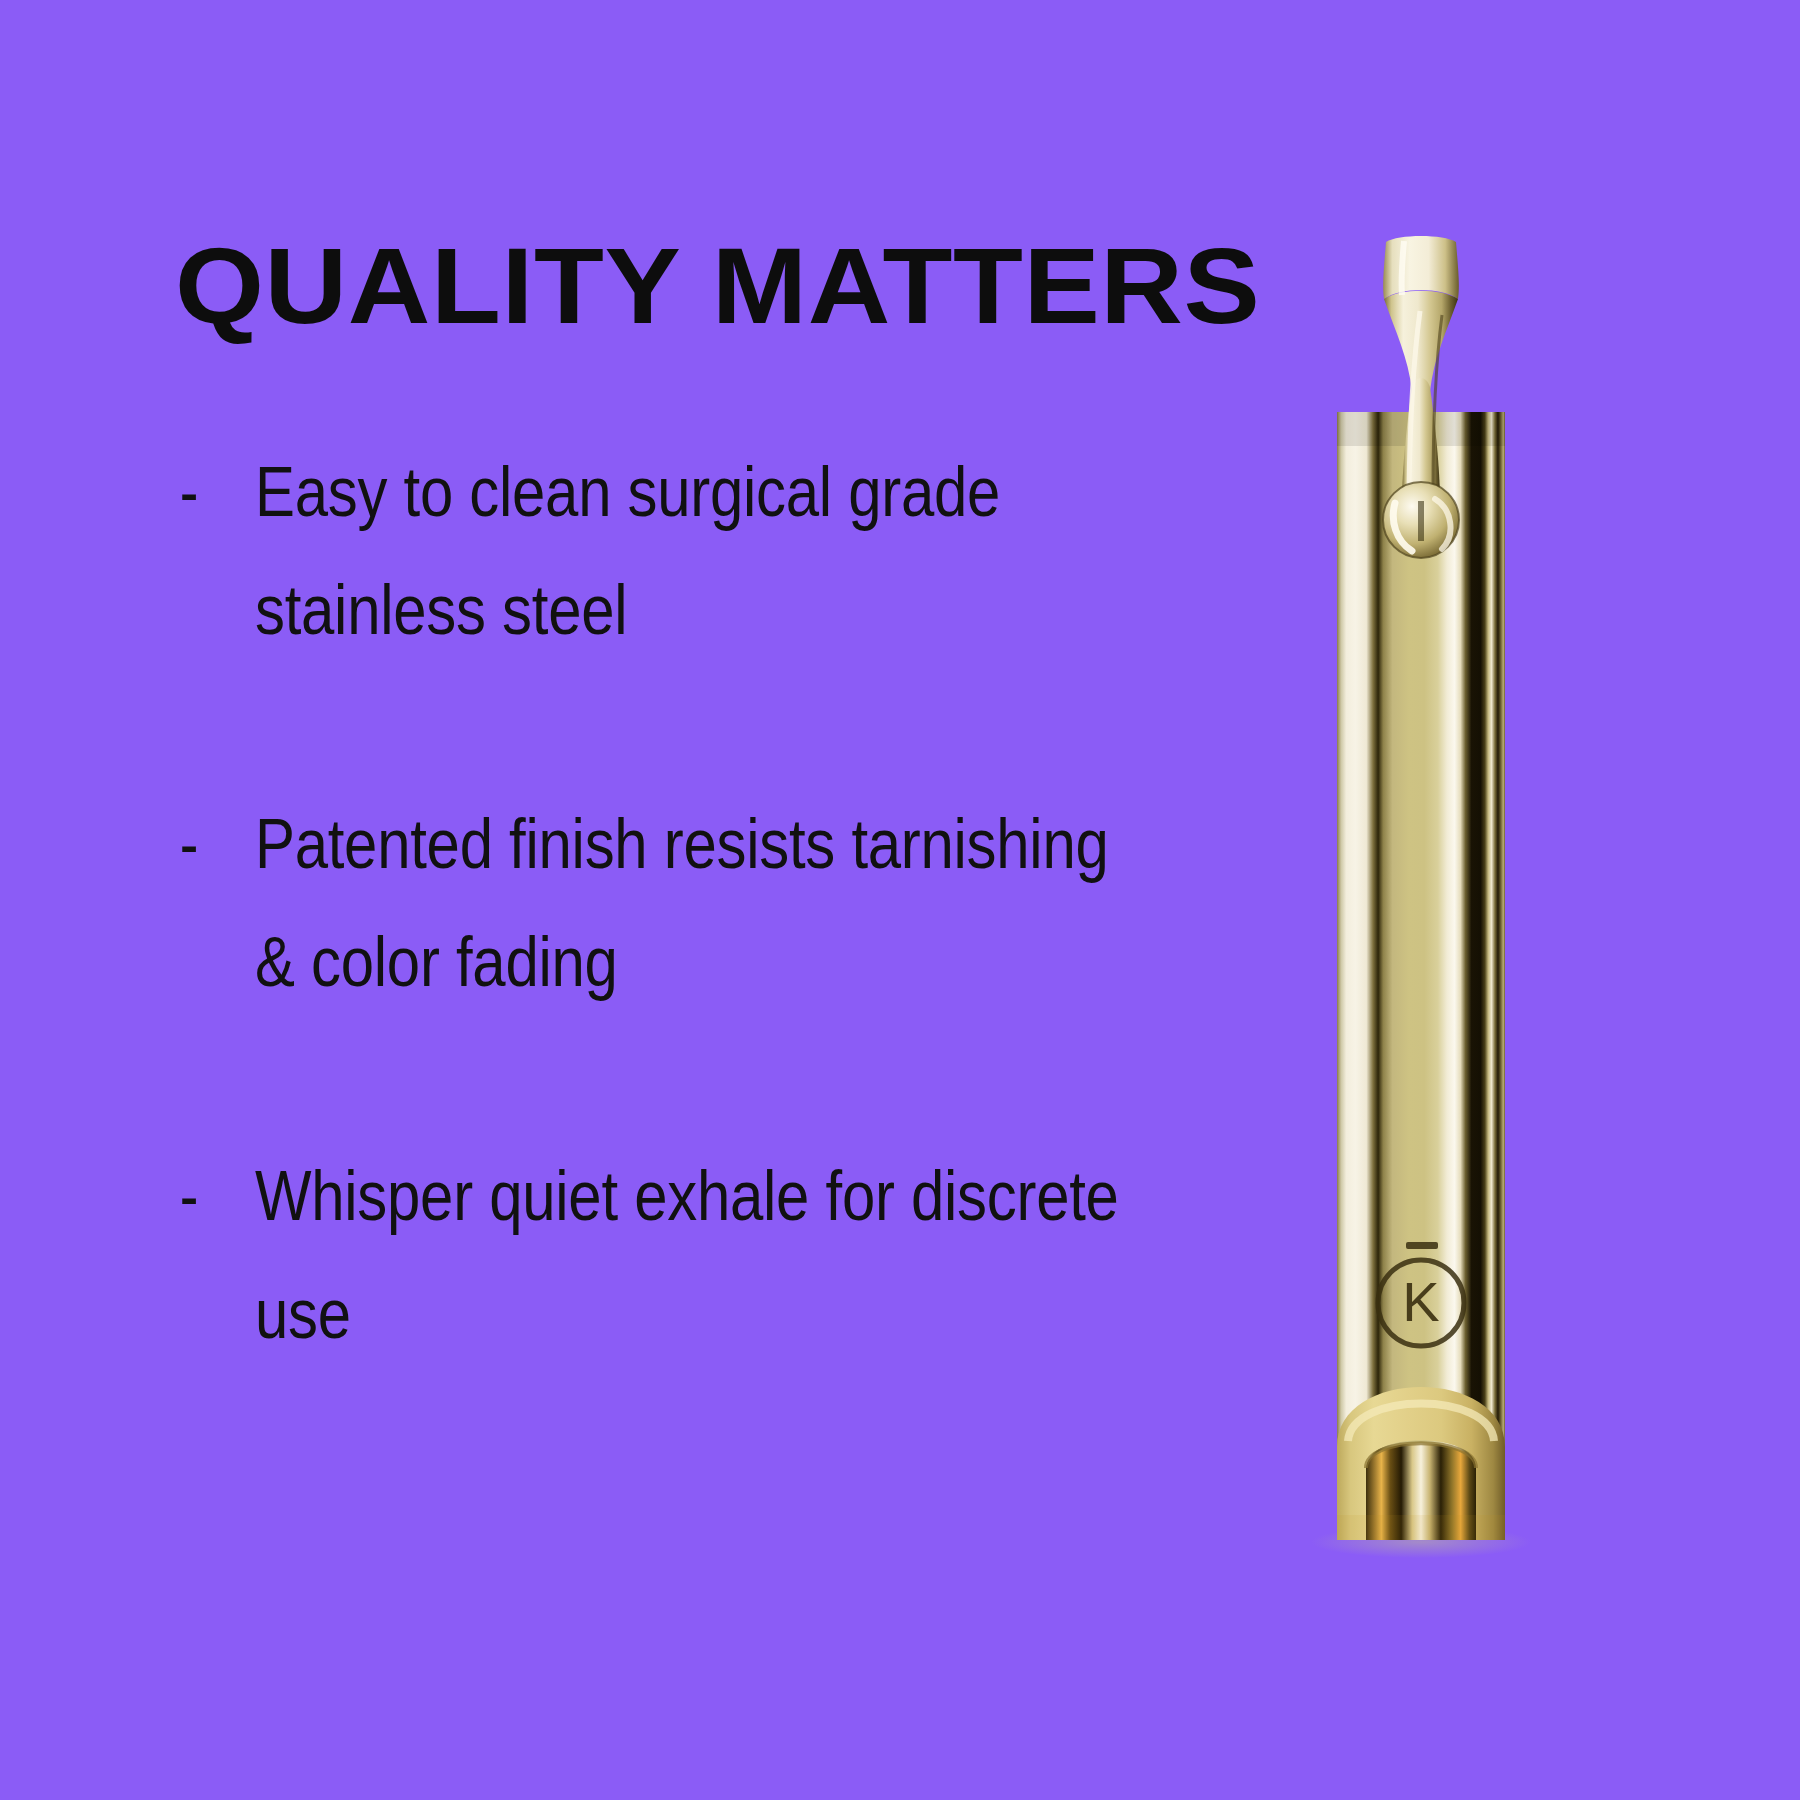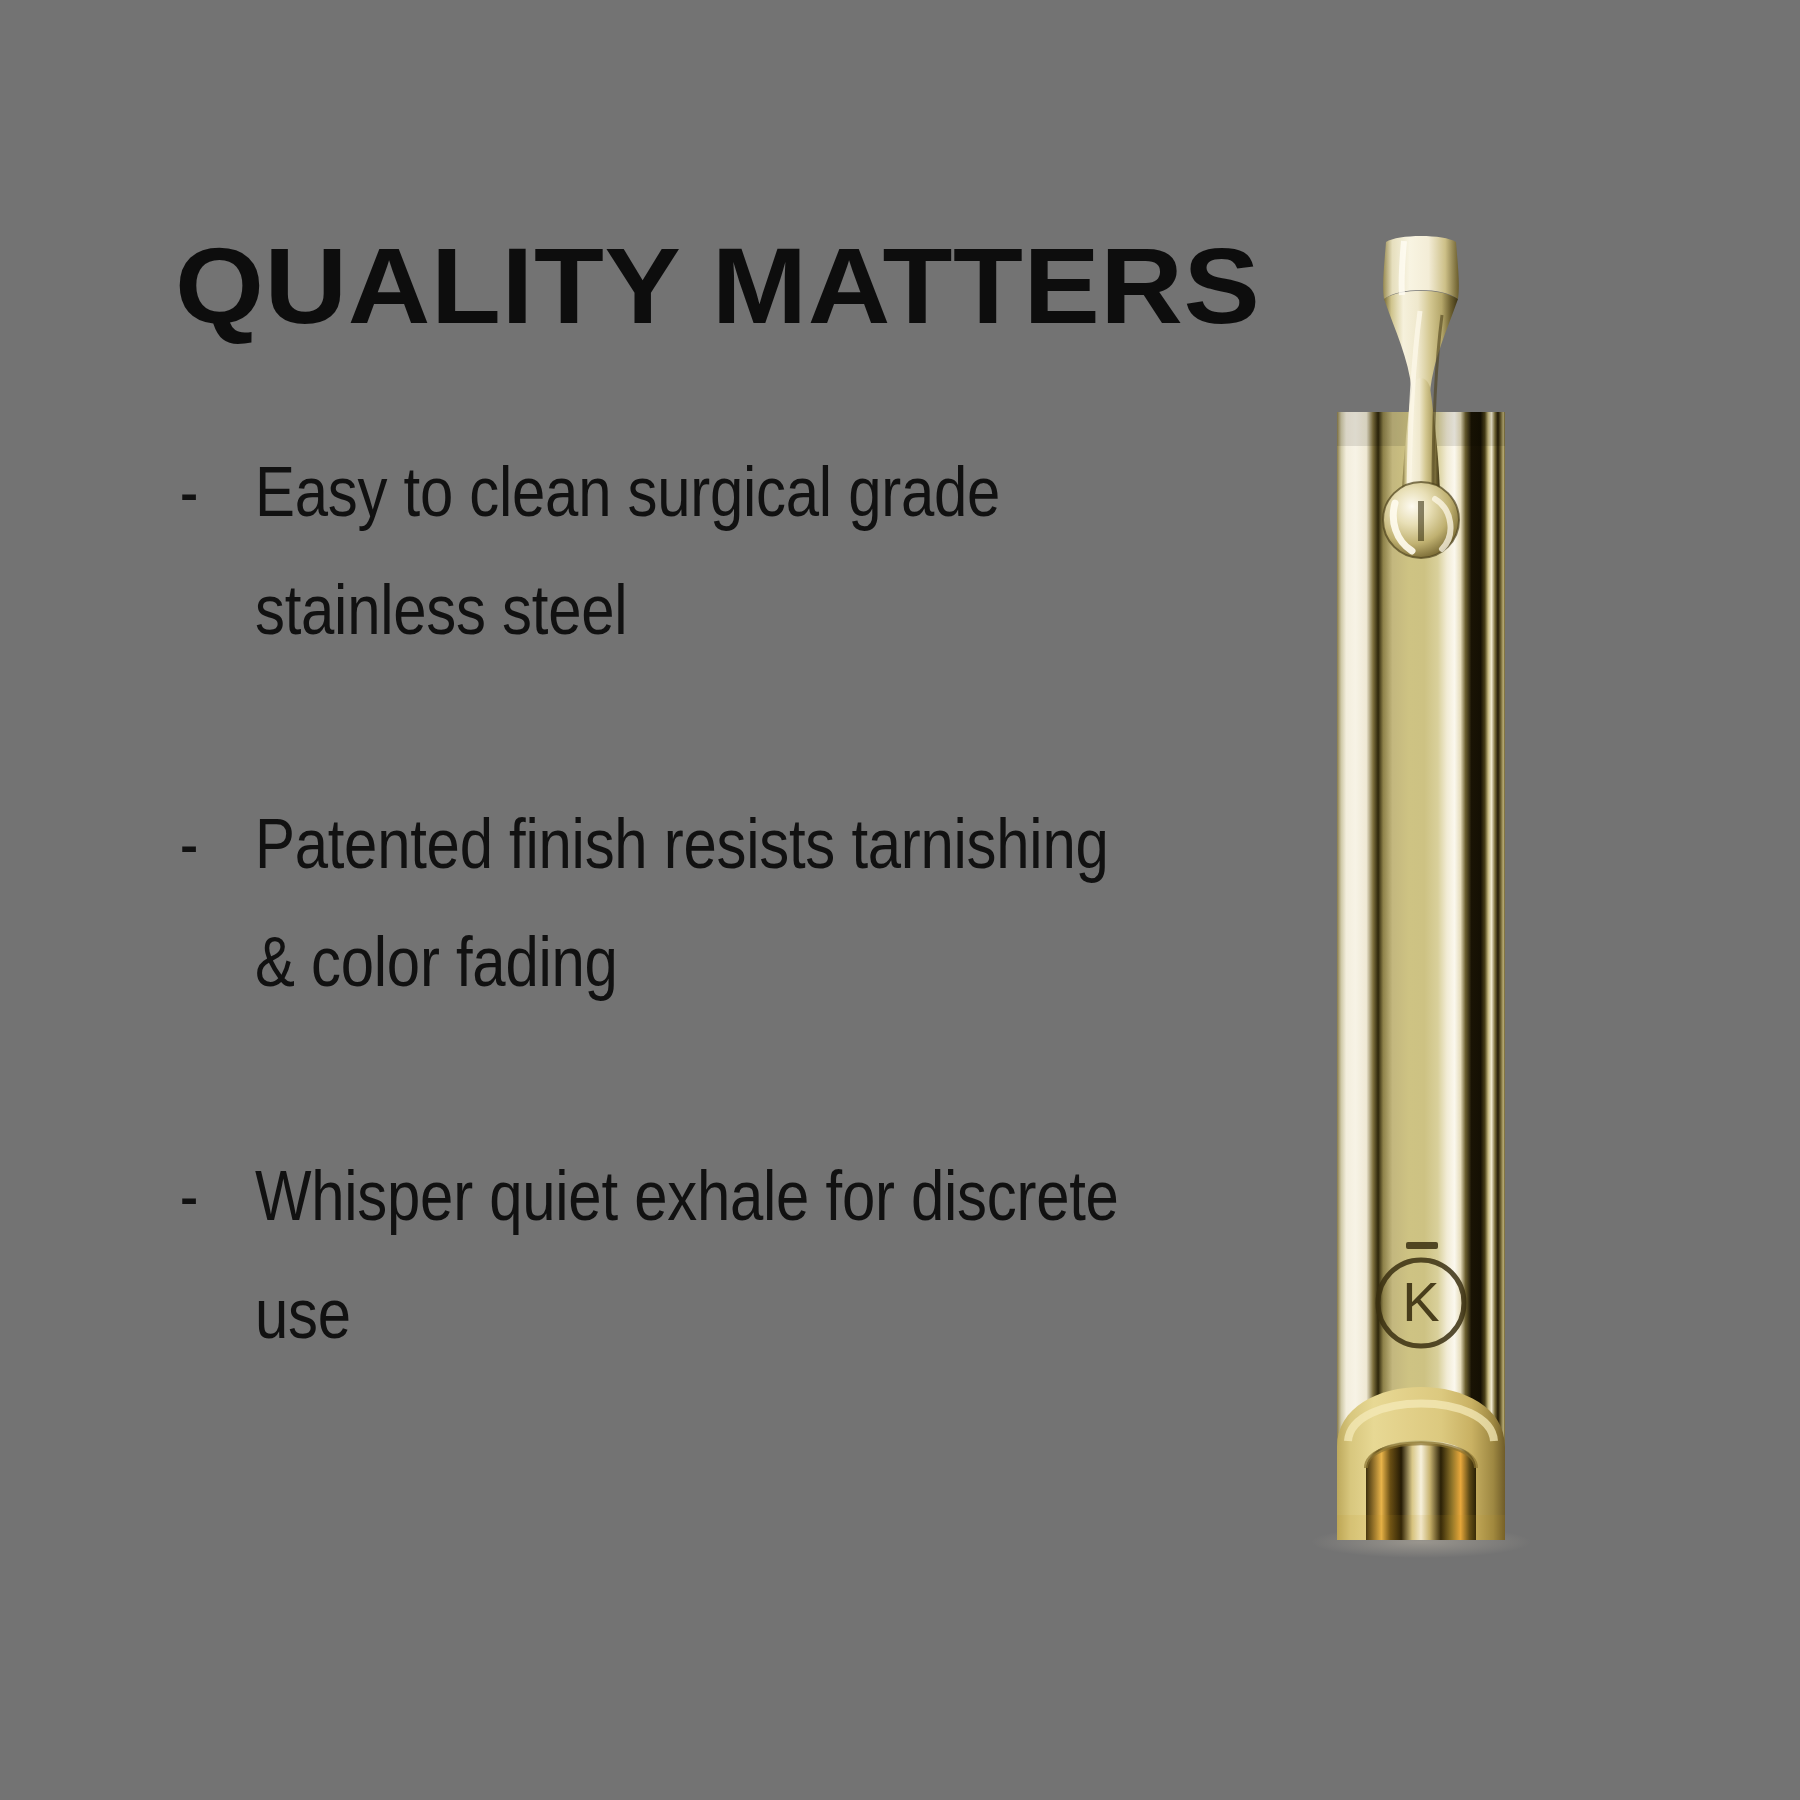--- a/index.html
+++ b/index.html
@@ -10,21 +10,21 @@
     width: 1800px;
     height: 1800px;
     overflow: hidden;
     font-family: "Liberation Sans", sans-serif;
   }
 
   #canvas {
     position: relative;
     width: 1800px;
     height: 1800px;
-    background: #737373;
+    background: #8b5cf6;
     box-sizing: border-box;
   }
 
   
   .text-column {
     position: absolute;
     left: 175px;
     top: 232px;
     width: 1110px;
   }

